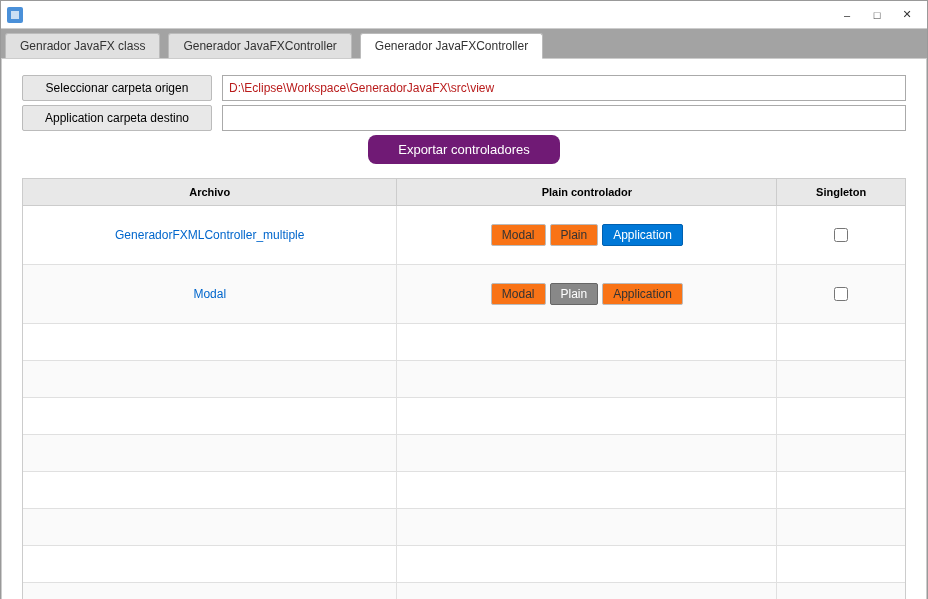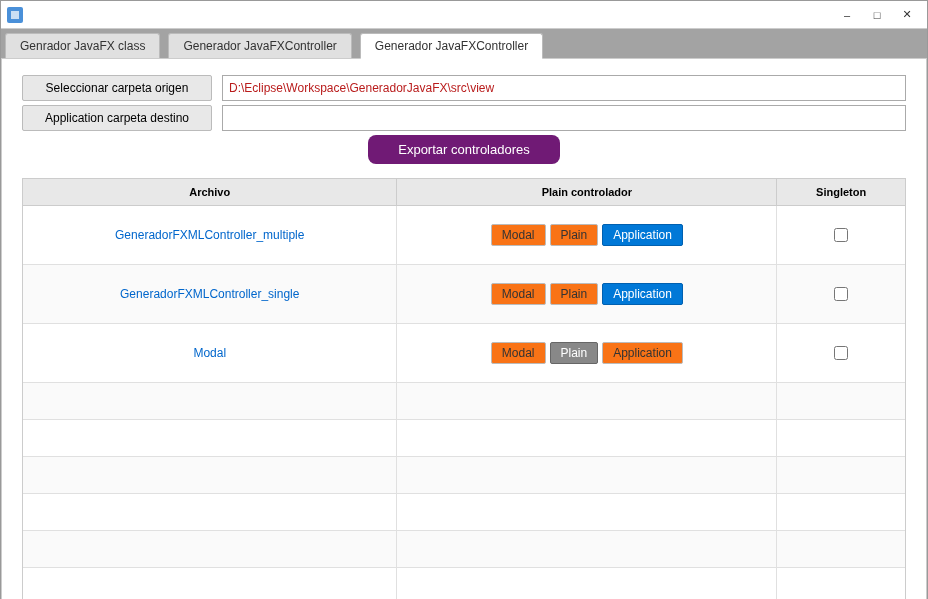--- a/index.html
+++ b/index.html
@@ -273,35 +273,20 @@
                   <button class="ctrl-btn active-btn">Application</button>
                 </div>
               </td>
               <td>
                 <div class="checkbox-cell">
                   <input type="checkbox" class="chk" style="">
                 </div>
               </td>
             </tr>
             <tr>
-              <td>GeneradorFXMLController_single</td>
-              <td>
-                <div class="btn-group">
-                  <button class="ctrl-btn">Modal</button>
-                  <button class="ctrl-btn">Plain</button>
-                  <button class="ctrl-btn active-btn">Application</button>
-                </div>
-              </td>
-              <td>
-                <div class="checkbox-cell">
-                  <input type="checkbox" class="chk" style="">
-                </div>
-              </td>
-            </tr>
-            <tr>
               <td>Modal</td>
               <td>
                 <div class="btn-group">
                   <button class="ctrl-btn">Modal</button>
                   <button class="ctrl-btn active-plain">Plain</button>
                   <button class="ctrl-btn">Application</button>
                 </div>
               </td>
               <td>
                 <div class="checkbox-cell">

